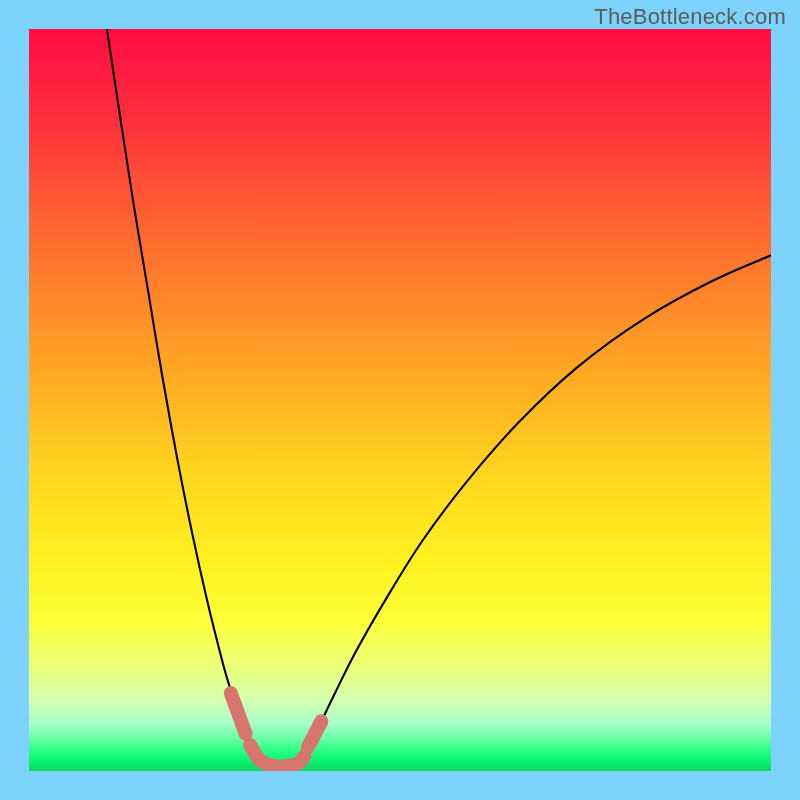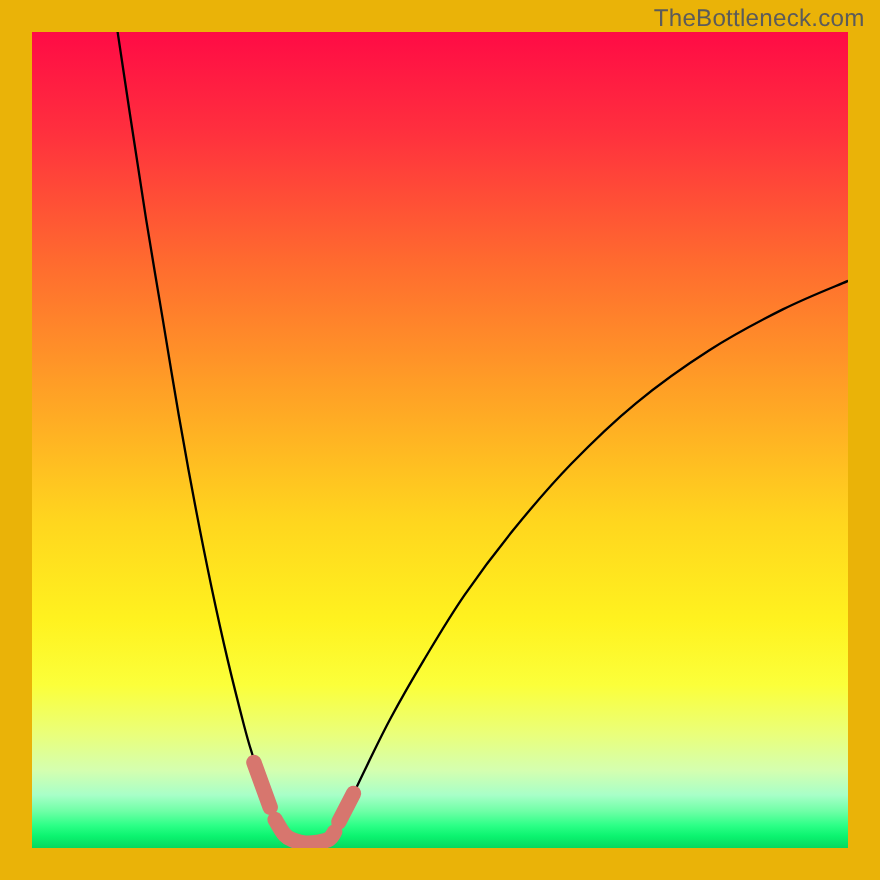--- a/index.html
+++ b/index.html
@@ -10,21 +10,21 @@
     background: #000;
     font-family: Arial, Helvetica, sans-serif;
     overflow: hidden;
   }
   .frame {
     position: absolute;
     left: 0;
     top: 0;
     width: 800px;
     height: 800px;
-    background: #eab308;
+    background: #7dd3fc;
   }
   .watermark {
     position: absolute;
     top: 4px;
     right: 14px;
     color: #5b5b5b;
     font-size: 22px;
     font-weight: 500;
     letter-spacing: 0.2px;
     user-select: none;

